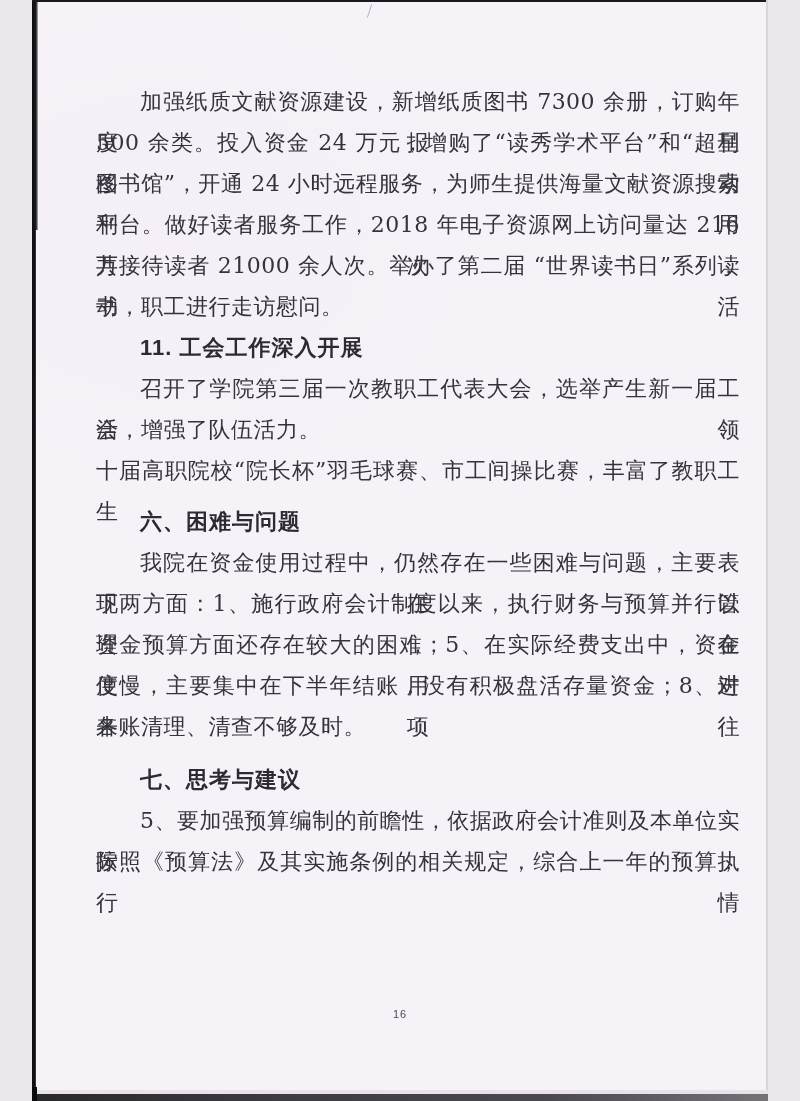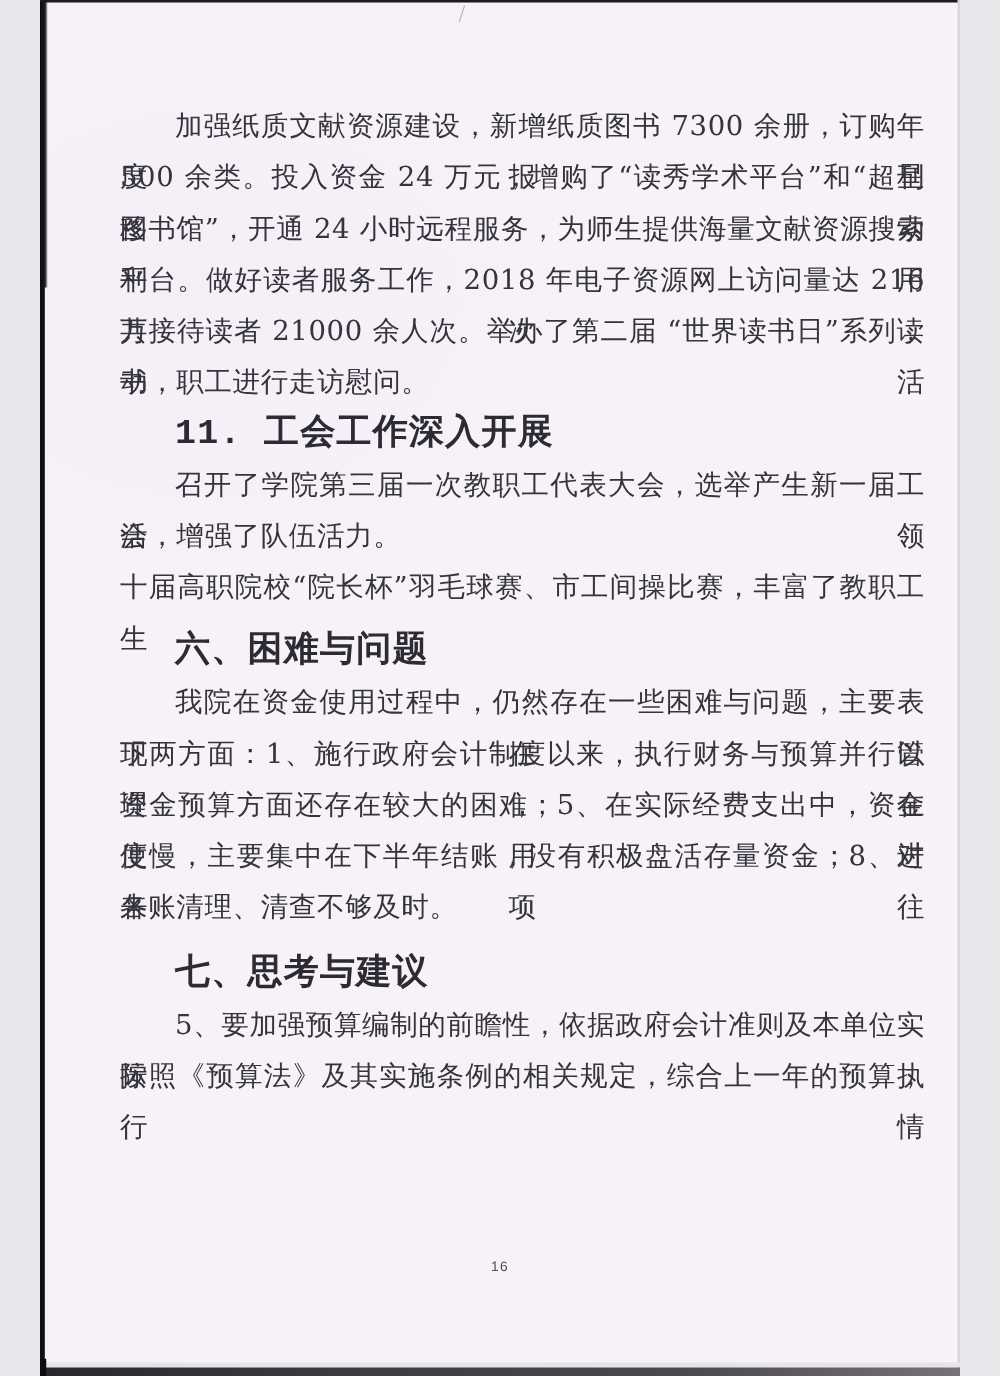--- a/index.html
+++ b/index.html
@@ -27,23 +27,23 @@
   .corner-bl{position:absolute;bottom:0;left:0;width:5px;height:14px;background:#0b0b0d;}
   .scratch{position:absolute;top:4px;left:337px;width:1px;height:14px;background:#b9b4bc;transform:rotate(18deg);}
 
   
   .content{position:absolute;left:64px;top:81px;width:644px;color:#35343c;}
   .ln{height:41px;line-height:41px;font-size:22px;letter-spacing:.5px;}
   .j{text-align:justify;text-align-last:justify;}
   .last{text-align:left;text-align-last:left;}
   .first{text-indent:44px;}
   .heading{
-    height:41px;line-height:41px;font-size:28px;text-indent:44px;
+    height:41px;line-height:41px;font-size:22px;text-indent:44px;
     font-weight:700;color:#2c2b33;
-    font-family:Liberation Mono, monospace;
+    font-family:Liberation Sans, sans-serif;
     letter-spacing:1px;
   }
   .mt-sec6{margin-top:10px;}
   .mt-sec7{margin-top:12px;}
 
   .page-number{
     position:absolute;top:1008px;left:0;width:100%;
     text-align:center;font-size:11px;color:#4c4b52;letter-spacing:1px;
     font-family:"Liberation Sans","DejaVu Sans",sans-serif;
   }

